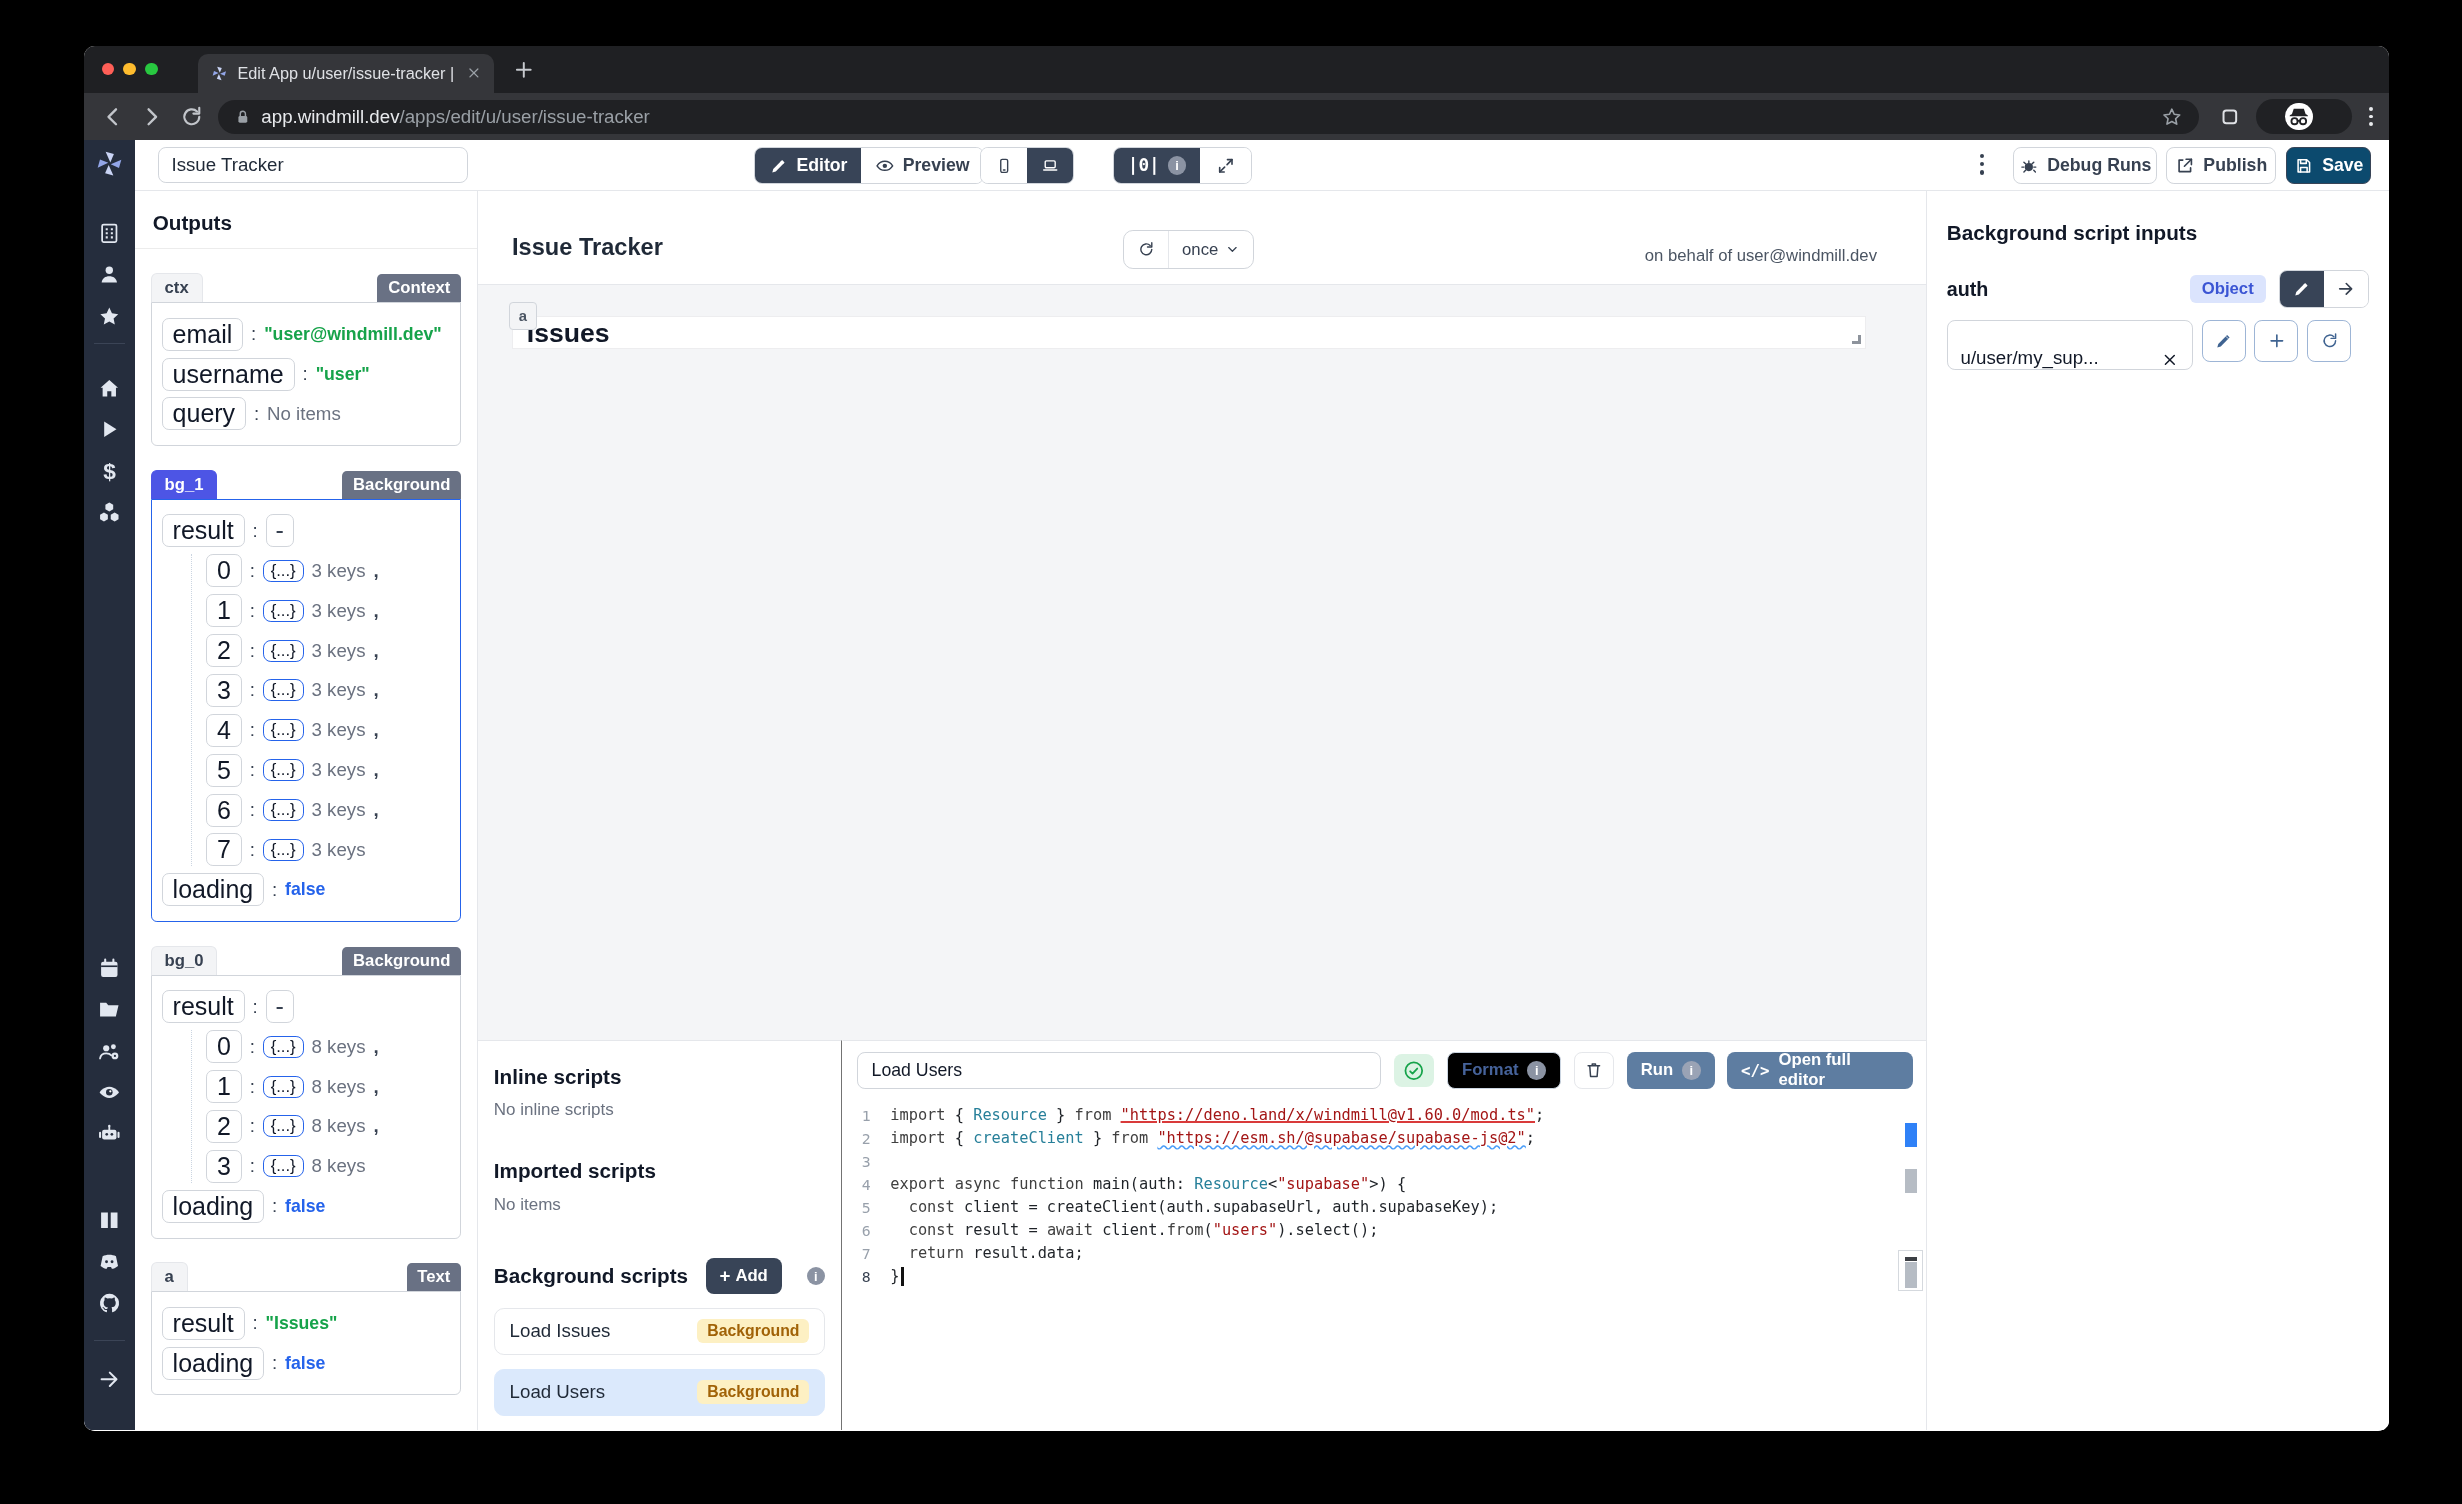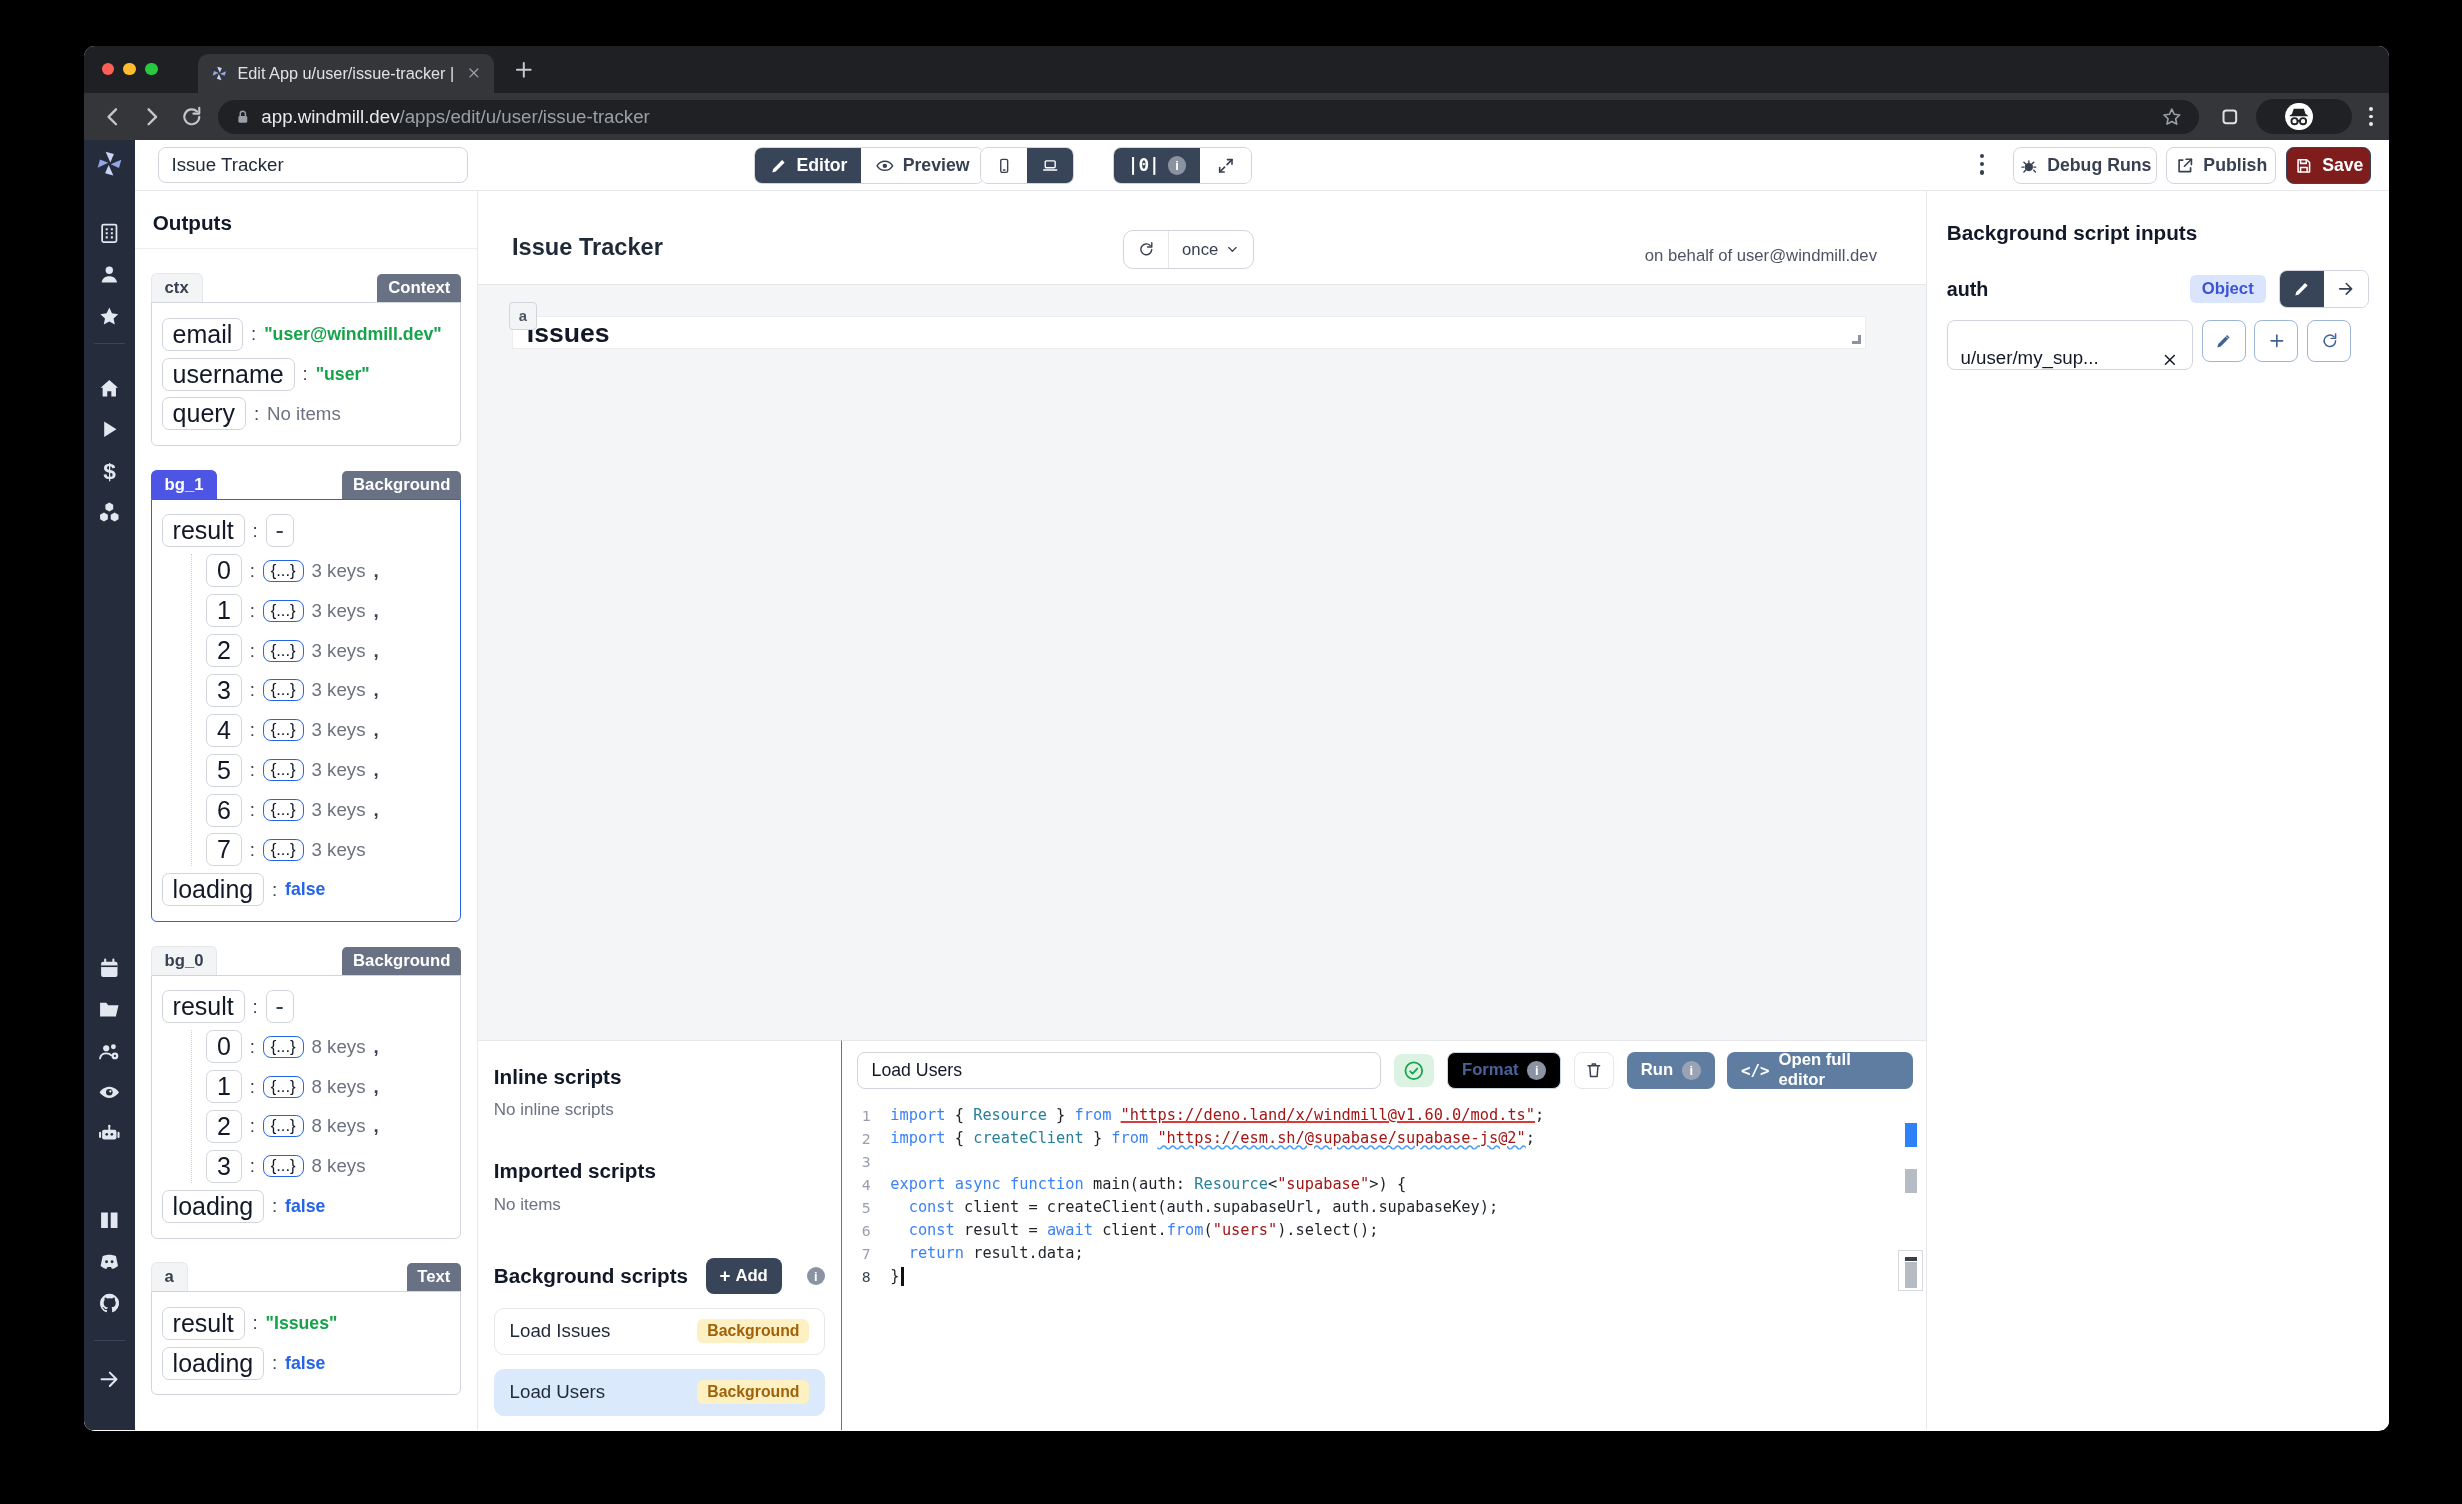--- a/index.html
+++ b/index.html
@@ -67,21 +67,21 @@
   .seg .ic { width:19.7px; height:19.7px; }
   .infodot { width:18.7px; height:18.7px; border-radius:50%; background:#8b93a3; color:#fff;
              font-size:12.8px; font-weight:700; display:inline-flex; align-items:center;
              justify-content:center; font-style:normal; flex:none; }
   .tdots { position:absolute; left:1845px; top:13.8px; display:flex; flex-direction:column; gap:3.9px; }
   .tdots i { width:4.4px; height:4.4px; border-radius:50%; background:#374151; }
   .abtn { position:absolute; top:6.9px; height:37px; border:1px solid #d1d5db; border-radius:7.9px;
           background:#fff; display:flex; align-items:center; justify-content:center; gap:8.9px;
           font-size:17.7px; font-weight:700; color:#374151; }
   .abtn .ic { width:19.7px; height:19.7px; }
-  .abtn.dark { background:#7f1d1d; color:#fff; border-color:#384457;text-align:center; }
+  .abtn.dark { background:#0c4a6e; color:#fff; border-color:#384457;text-align:center; }
 
   
   .outputs { position:absolute; left:51px; top:51px; width:343px; height:1239px; background:#fff;
              border-right:1px solid #e5e7eb; overflow:hidden; }
   .outputs h2 { font-size:20.7px; font-weight:700; color:#111827; padding:19.7px 17.7px 13.8px;
                 border-bottom:1px solid #ececec; }
   .oblocks { padding:0 15.8px; }
   .oblock { margin-top:23.6px; }
   .ob-head { display:flex; align-items:flex-end; justify-content:space-between; }
   .ob-tab { font-size:16.7px; font-weight:600; color:#374151; background:#f3f4f6;
@@ -162,21 +162,21 @@
          justify-content:center; }
   .del .ic, .fmt .ic { width:19.7px; height:19.7px; }
   .blue { background:#5e7da1; color:#fff; }
   .blue .infodot { background:#9aa3b5; }
   .codetag { font-family:"DejaVu Sans Mono",monospace; font-weight:700; font-size:15.8px; }
   .code { position:relative; padding-top:5.9px; font-family:"DejaVu Sans Mono",monospace;
           font-size:15.3px; }
   .cl { display:flex; height:23px; align-items:center; white-space:pre; }
   .ln { width:27.6px; text-align:right; color:#98a0ab; font-size:14.8px; flex:none; }
   .ct { margin-left:19.7px; color:#1f2328; }
-  .k { color:#3b82f6; } .t { color:#267f99; } .s { color:#a31515; } .p { color:#1f2328; }
+  .k { color:#404040; } .t { color:#267f99; } .s { color:#a31515; } .p { color:#1f2328; }
   .u-red  { text-decoration:underline; text-decoration-color:#d93a3a; text-decoration-thickness:2px; }
   .u-blue { text-decoration:underline wavy #4a9df8; }
   .caret { display:inline-block; width:3px; height:18.7px; background:#111; vertical-align:middle;
            margin-left:1px; }
   .mk { position:absolute; width:11.8px; right:9.9px; }
   .mk.b { background:#2f81f7; } .mk.g { background:#b6bcc4; } .mk.d { background:#3c3f44; }
   .sliderbox { position:absolute; right:3.9px; width:25.6px; height:41px; border:1px solid #d5d9de; }
 
   
   .rpanel { position:absolute; left:1842px; top:51px; width:463px; height:1239px; background:#fff;

